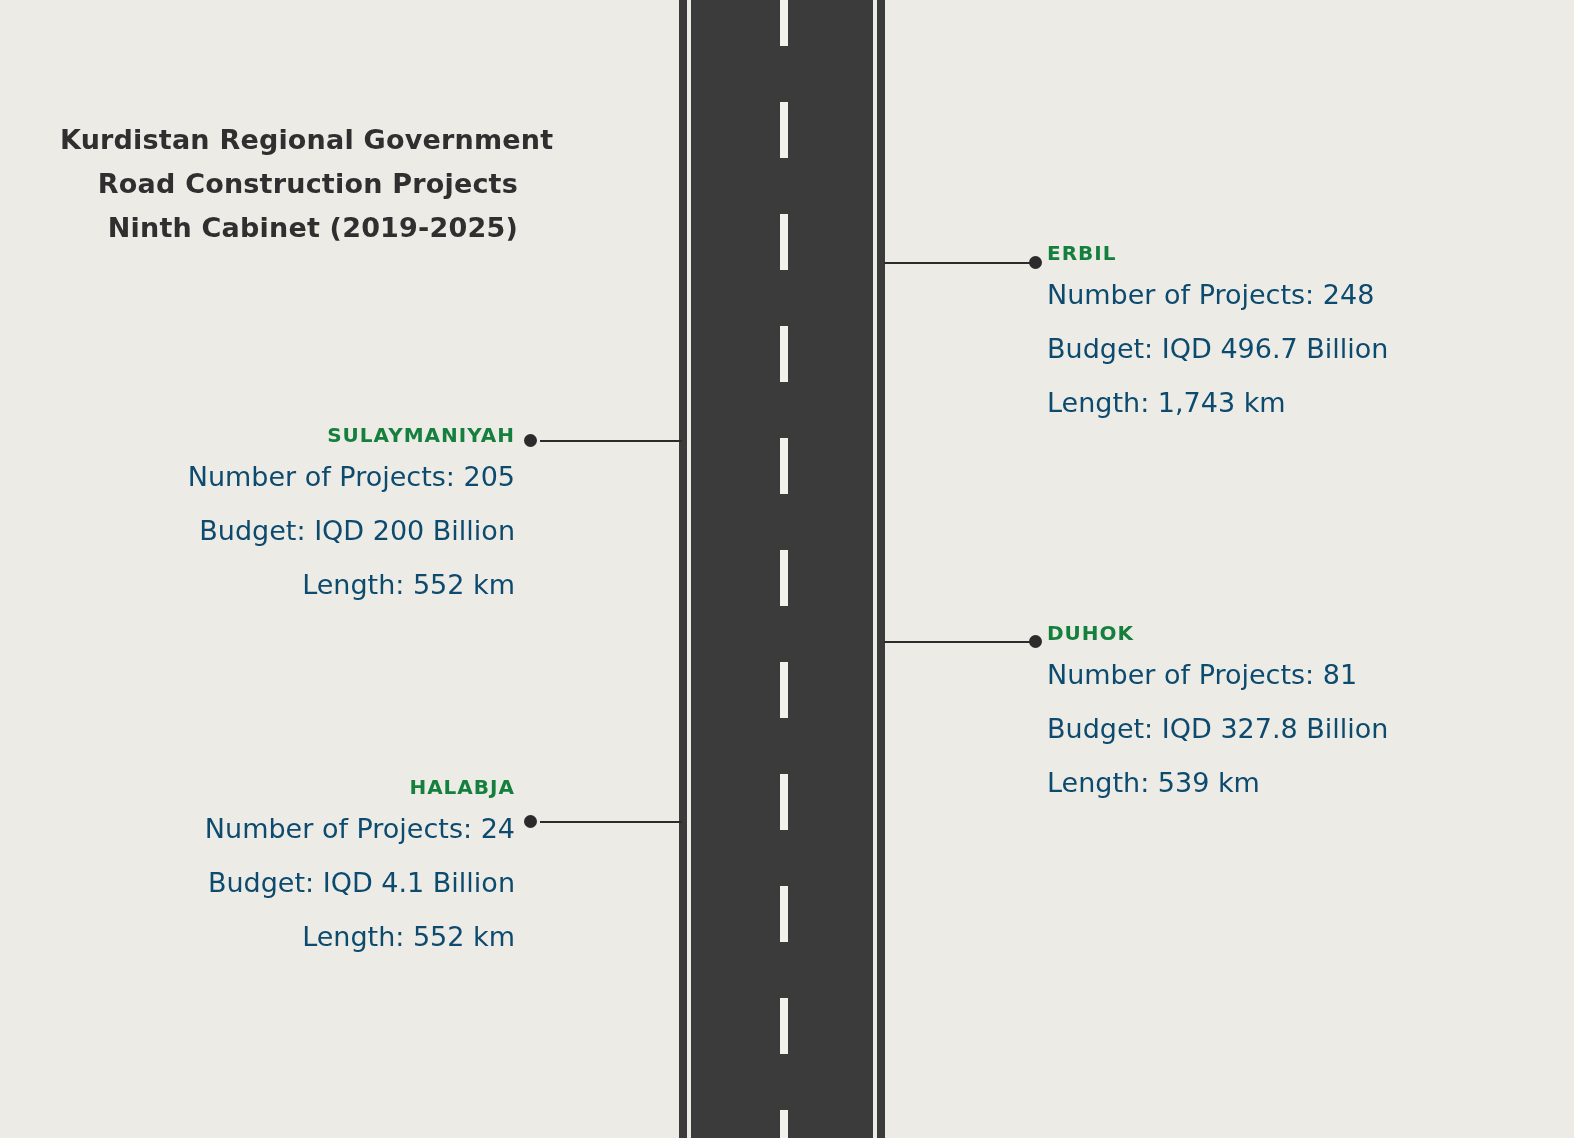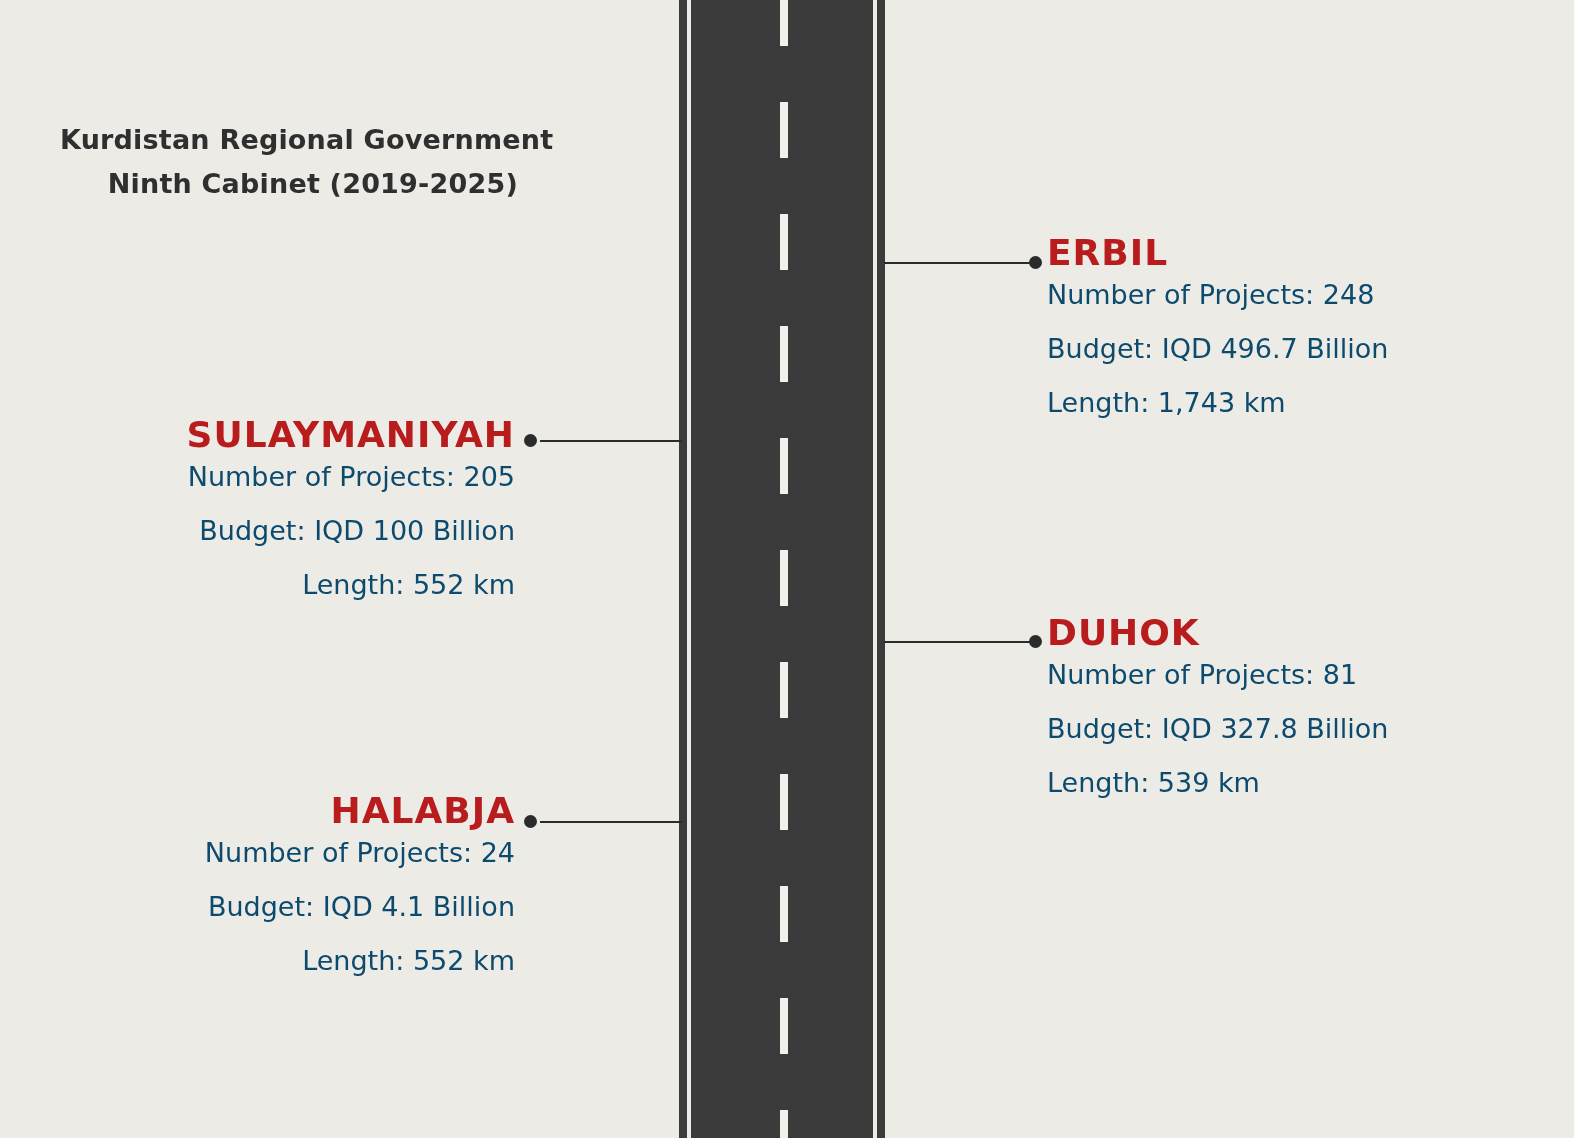--- a/index.html
+++ b/index.html
@@ -72,23 +72,23 @@
     z-index: 3;
   }
   .title div { white-space: nowrap; }
 
   
   .callout { position: absolute; z-index: 3; }
 
   .callout .label {
     font-family: "DejaVu Sans", sans-serif;
     font-weight: bold;
-    font-size: 36px;
+    font-size: 20px;
     letter-spacing: 1px;
-    color: #b91c1c;
+    color: #15803d;
     line-height: 30px;
     white-space: nowrap;
   }
   .callout .stats {
     font-family: "DejaVu Sans", sans-serif;
     font-weight: normal;
     font-size: 27px;
     line-height: 54px;
     color: #0c4a6e;
     white-space: nowrap;
@@ -121,37 +121,38 @@
   #erbil-dot { left: 1029px; top: 256px; }
 
   #duhok { left: 1047px; top: 618px; width: 480px; }
   #duhok-leader { left: 884px; top: 641px; width: 150px; }
   #duhok-dot { left: 1029px; top: 635px; }
 
   #sulaymaniyah { left: 60px; top: 420px; width: 455px; }
   #suly-leader { left: 540px; top: 440px; width: 142px; }
   #suly-dot { left: 524px; top: 434px; }
 
-  #halabja { left: 60px; top: 796px; width: 455px; }
+  #halabja { left: 60px; top: 772px; width: 455px; }
   #halabja-leader { left: 540px; top: 821px; width: 142px; }
   #halabja-dot { left: 524px; top: 815px; }
 </style>
 </head>
 <body>
 
 <div id="stage">
 
   <div class="road">
     <div class="road-edge left"></div>
     <div class="road-edge right"></div>
     <div class="road-dashes"></div>
   </div>
 
   <div class="title">
     <div>Kurdistan Regional Government</div>
+    <div>Road Construction Projects</div>
     <div>Ninth Cabinet (2019-2025)</div>
   </div>
 
   <div class="leader" id="erbil-leader"></div>
   <div class="dot" id="erbil-dot"></div>
   <div class="callout right-block" id="erbil">
     <div class="label">ERBIL</div>
     <div class="stats">Number of Projects: 248</div>
     <div class="stats">Budget: IQD 496.7 Billion</div>
     <div class="stats">Length: 1,743 km</div>
@@ -164,21 +165,21 @@
     <div class="stats">Number of Projects: 81</div>
     <div class="stats">Budget: IQD 327.8 Billion</div>
     <div class="stats">Length: 539 km</div>
   </div>
 
   <div class="leader" id="suly-leader"></div>
   <div class="dot" id="suly-dot"></div>
   <div class="callout left-block" id="sulaymaniyah">
     <div class="label">SULAYMANIYAH</div>
     <div class="stats">Number of Projects: 205</div>
-    <div class="stats">Budget: IQD 100 Billion</div>
+    <div class="stats">Budget: IQD 200 Billion</div>
     <div class="stats">Length: 552 km</div>
   </div>
 
   <div class="leader" id="halabja-leader"></div>
   <div class="dot" id="halabja-dot"></div>
   <div class="callout left-block" id="halabja">
     <div class="label">HALABJA</div>
     <div class="stats">Number of Projects: 24</div>
     <div class="stats">Budget: IQD 4.1 Billion</div>
     <div class="stats">Length: 552 km</div>

